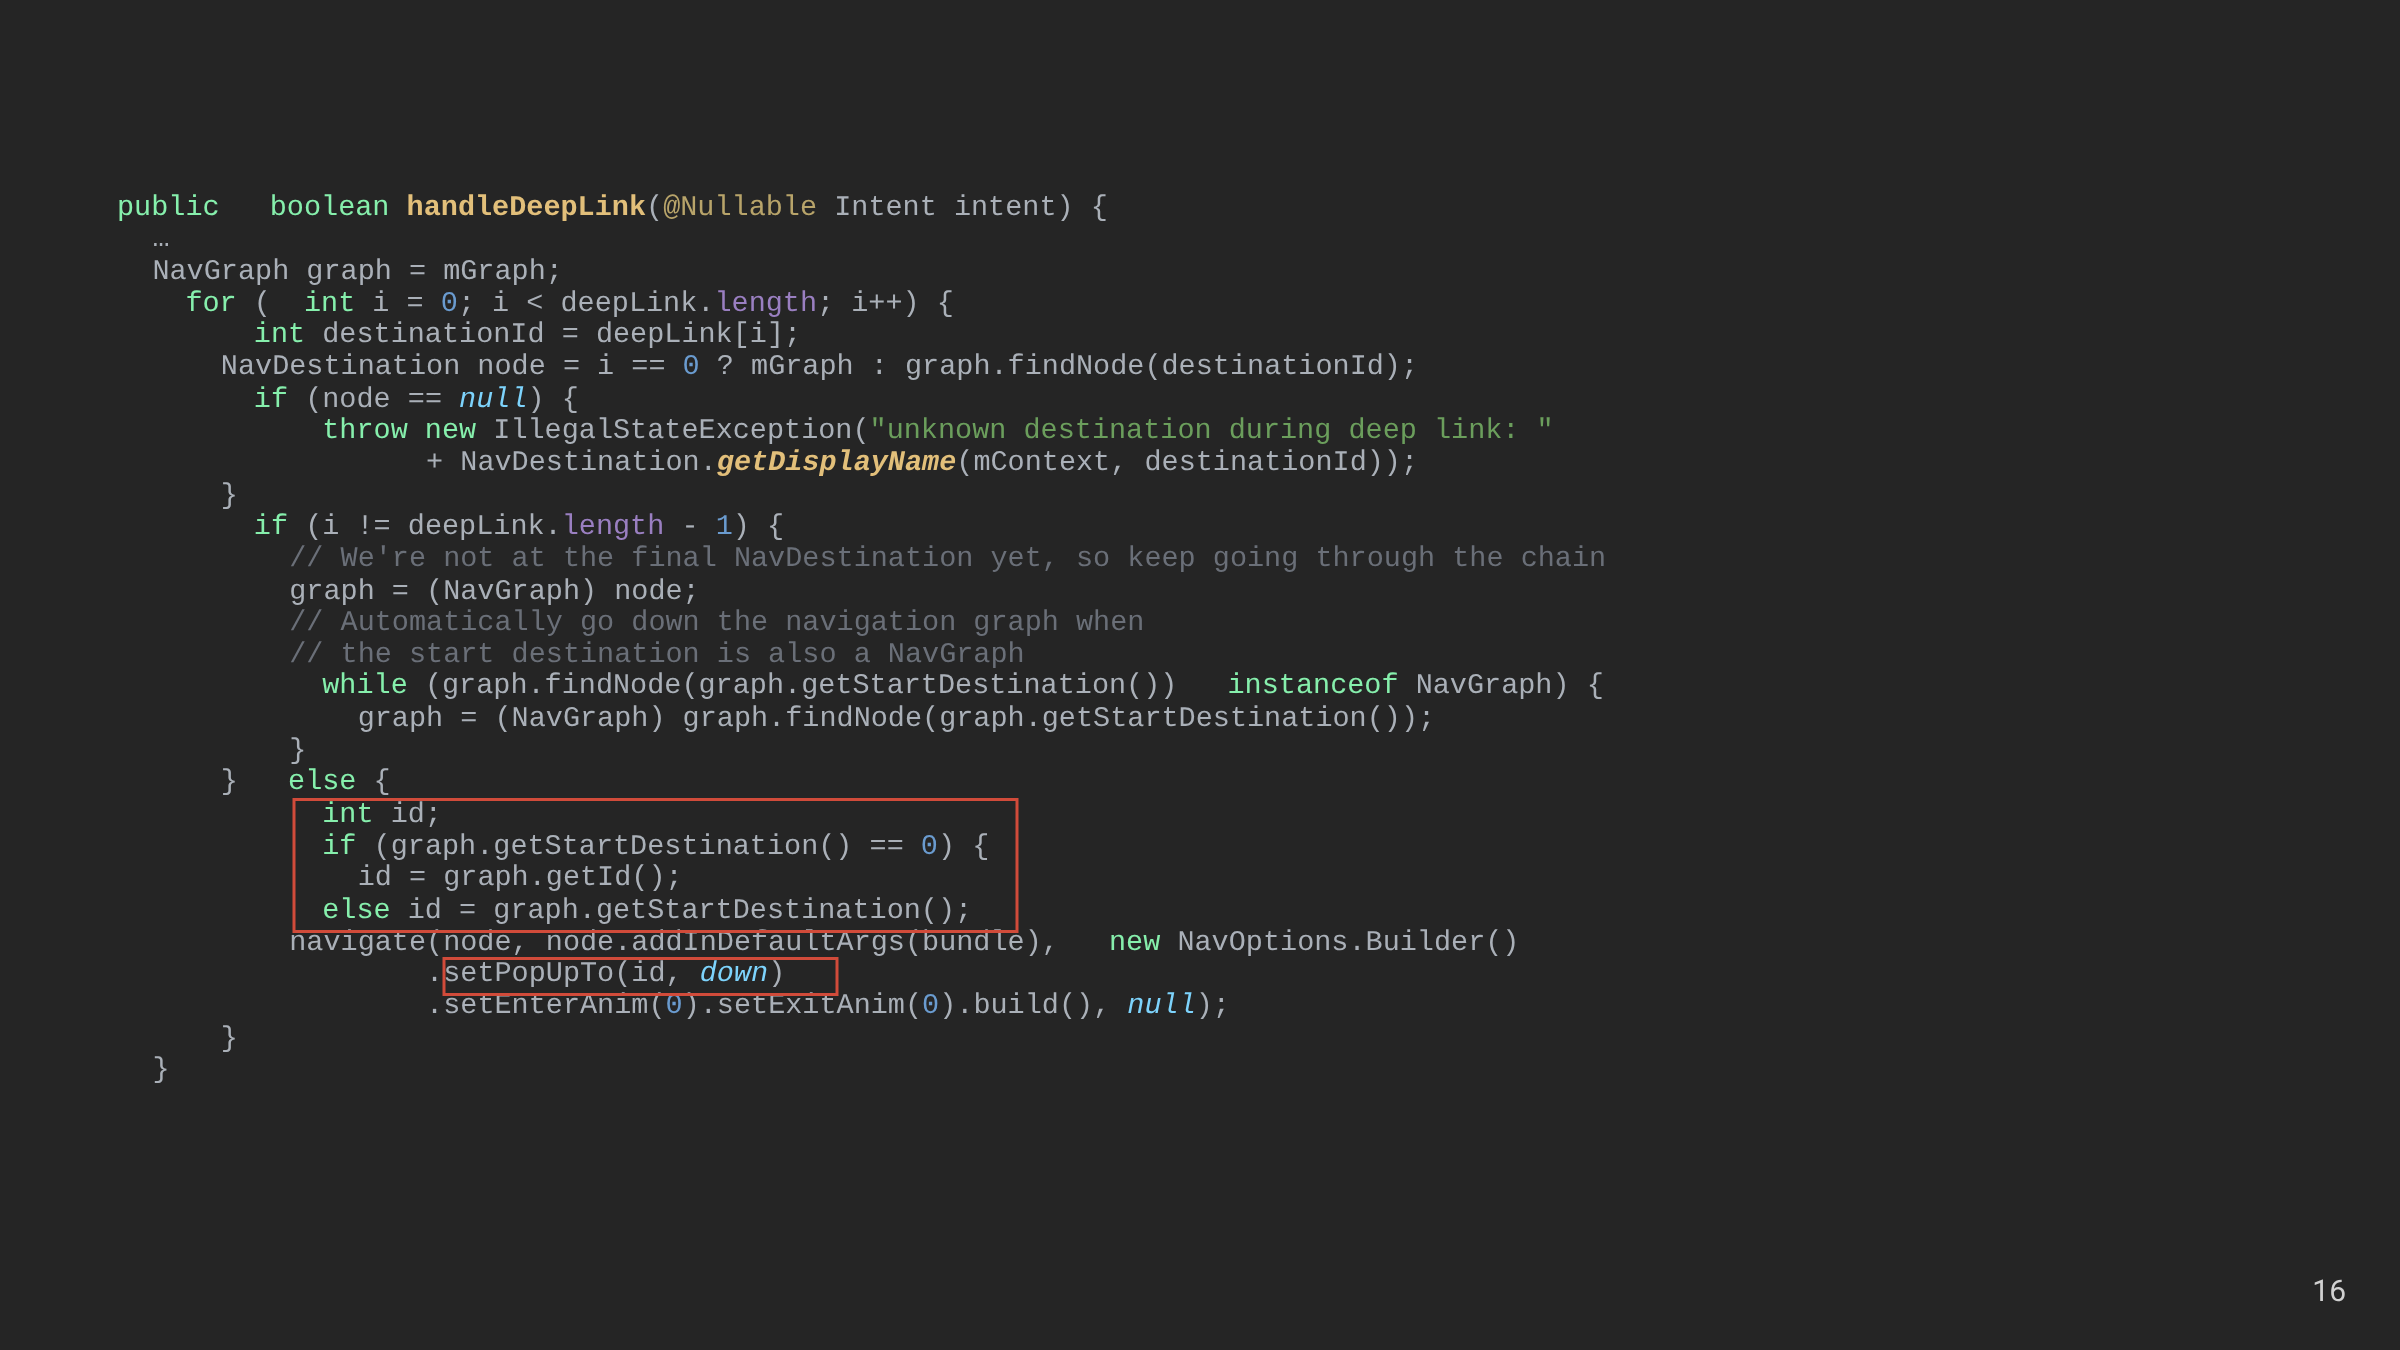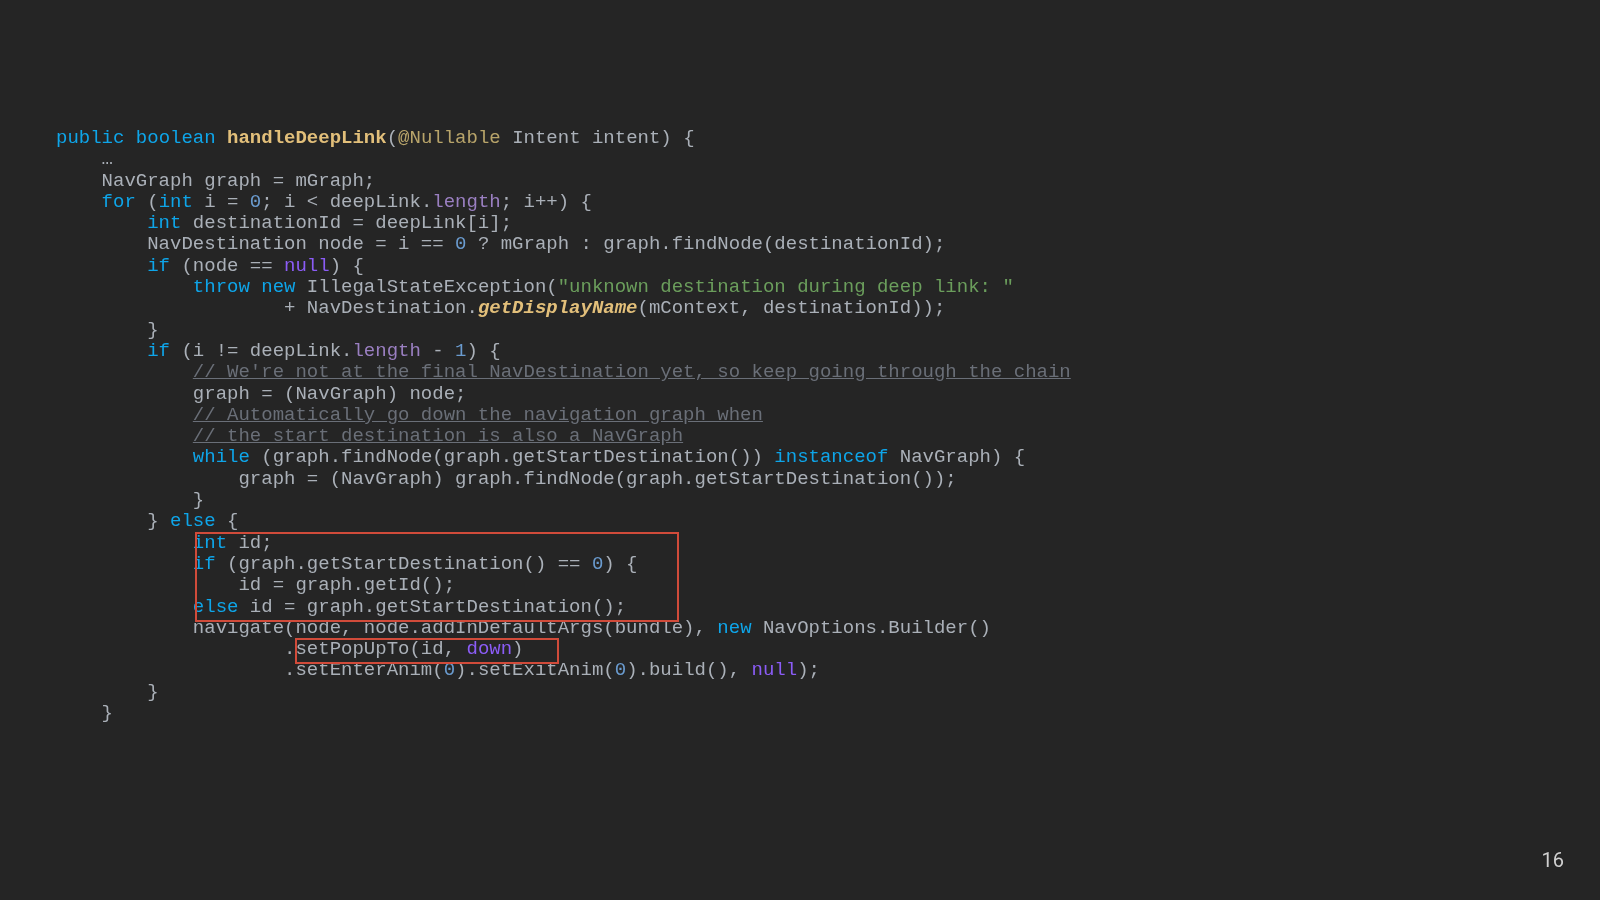--- a/index.html
+++ b/index.html
@@ -31,28 +31,28 @@
   .code {
     position: absolute;
     top: 128px;
     left: 56px;
     font-family: "SF Mono", Menlo, Consolas, "Liberation Mono", monospace;
     font-size: 19px;
     line-height: 21.3px;
     white-space: pre;
     color: #aab0b8;
   }
-  .kw   { color: #0ea5e9; }   
+  .kw   { color: #86efac; margin-left: 22px; }   
   .fn   { color: #e2bf7a; font-weight: bold; }   
   .ann  { color: #b8a46a; }   
   .num  { color: #6a9bcf; }   
   .str  { color: #6b9e5c; }   
-  .cmt  { color: #6a6f78; text-decoration: underline; }   
+  .cmt  { color: #6a6f78; }   
   .prop { color: #9a7fc1; }   
-  .val  { color: #8b5cf6; }   
+  .val  { color: #7dd3fc; font-style: italic; }   
   .hl1 {
     position: absolute;
     border: 2px solid #d14b3a;
     background: transparent;
     pointer-events: none;
   }
   .pagenum {
     position: absolute;
     right: 36px;
     bottom: 28px;

